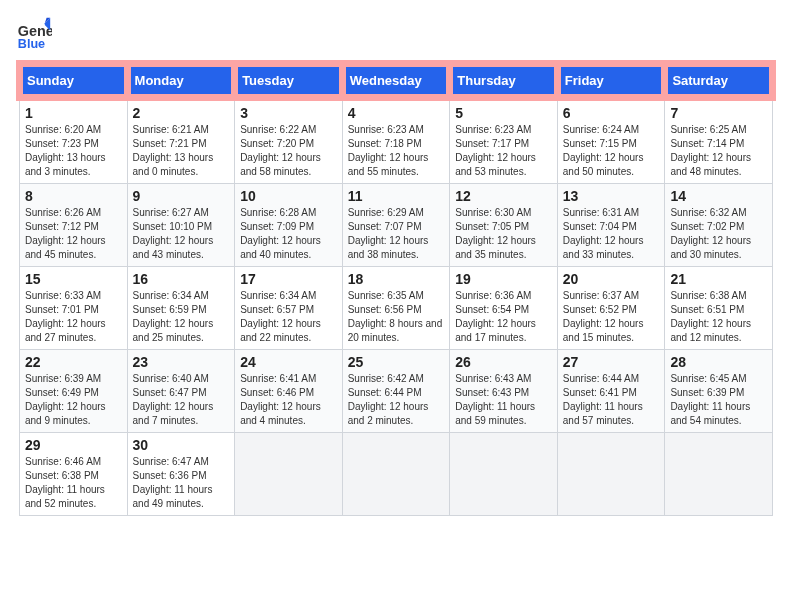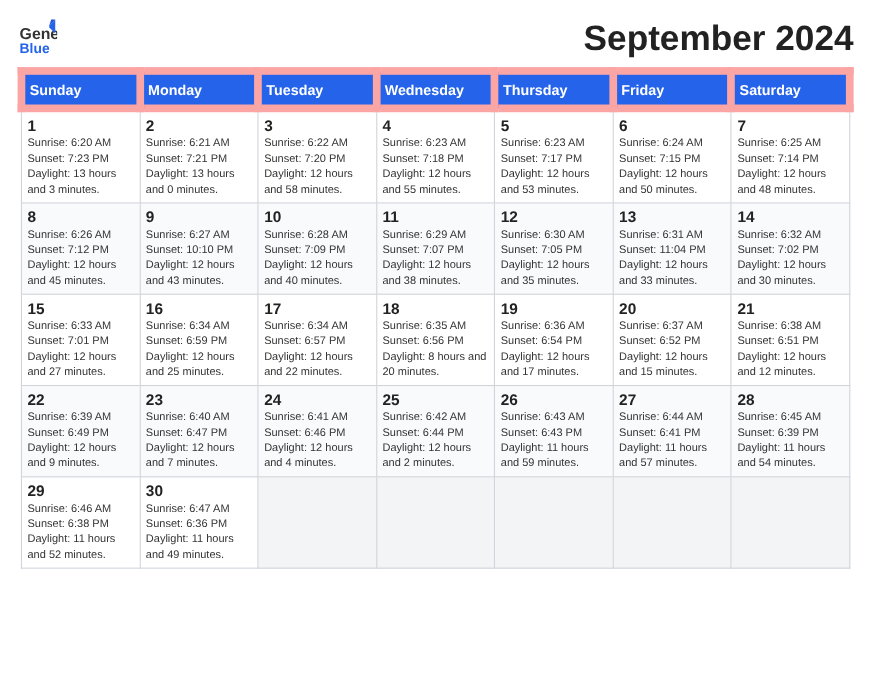--- a/index.html
+++ b/index.html
@@ -89,21 +89,20 @@
 <div class="header">
   <div class="logo">
     <svg class="logo-icon" viewBox="0 0 40 40">
       <text x="2" y="22" font-size="16" font-weight="bold" fill="#333" font-family="Arial">General</text>
       <text x="2" y="36" font-size="14" font-weight="bold" fill="#2563eb" font-family="Arial">Blue</text>
       <polygon points="32,8 38,2 38,16 32,10" fill="#2563eb"></polygon>
       <polygon points="32,8 38,2 34,2" fill="#1d4ed8"></polygon>
     </svg>
   </div>
   <div class="title-section">
-    <div class="month-year">September 2024</div>
   </div>
 </div>
 
 <table class="calendar">
   <thead>
     <tr>
       <th>Sunday</th>
       <th>Monday</th>
       <th>Tuesday</th>
       <th>Wednesday</th>
@@ -209,21 +208,21 @@
         <div class="day-info">
           <span>Sunrise: 6:30 AM</span><br>
           <span>Sunset: 7:05 PM</span><br>
           <span>Daylight: 12 hours and 35 minutes.</span>
         </div>
       </td>
         <td>
         <span class="day-number">13</span>
         <div class="day-info">
           <span>Sunrise: 6:31 AM</span><br>
-          <span>Sunset: 11:04 PM</span><br>
+          <span>Sunset: 7:04 PM</span><br>
           <span>Daylight: 12 hours and 33 minutes.</span>
         </div>
       </td>
         <td>
         <span class="day-number">14</span>
         <div class="day-info">
           <span>Sunrise: 6:32 AM</span><br>
           <span>Sunset: 7:02 PM</span><br>
           <span>Daylight: 12 hours and 30 minutes.</span>
         </div>

